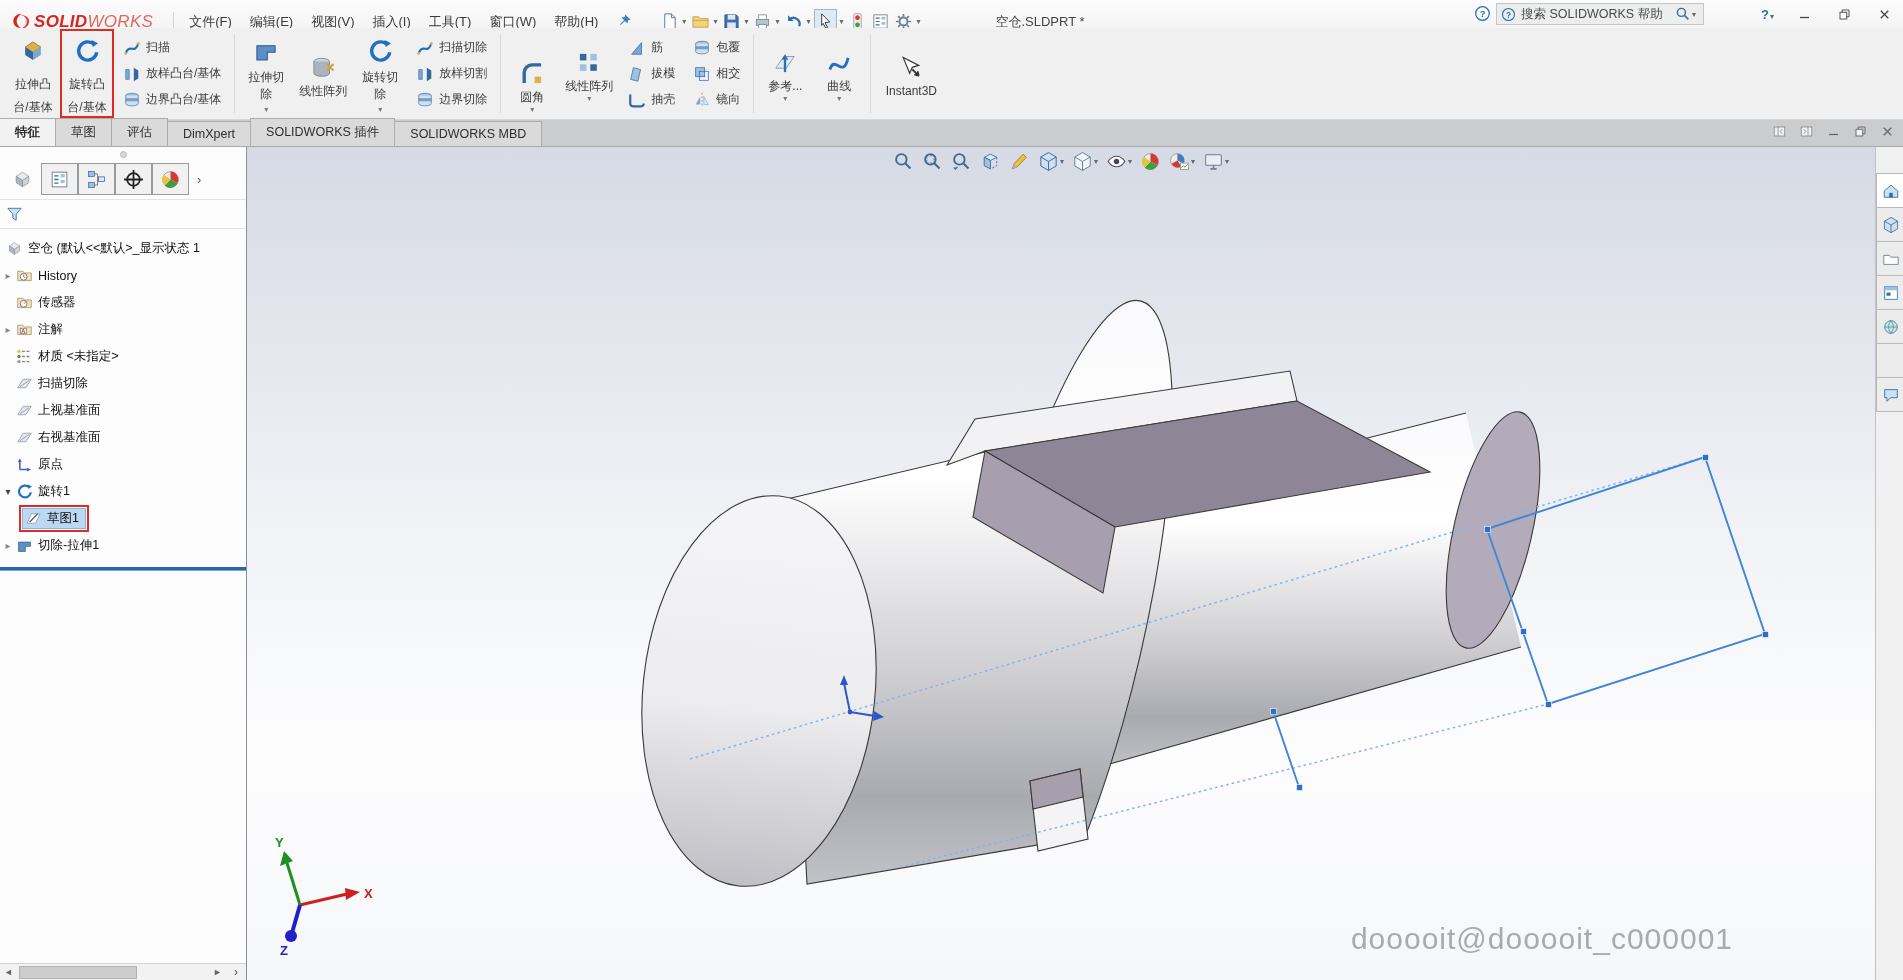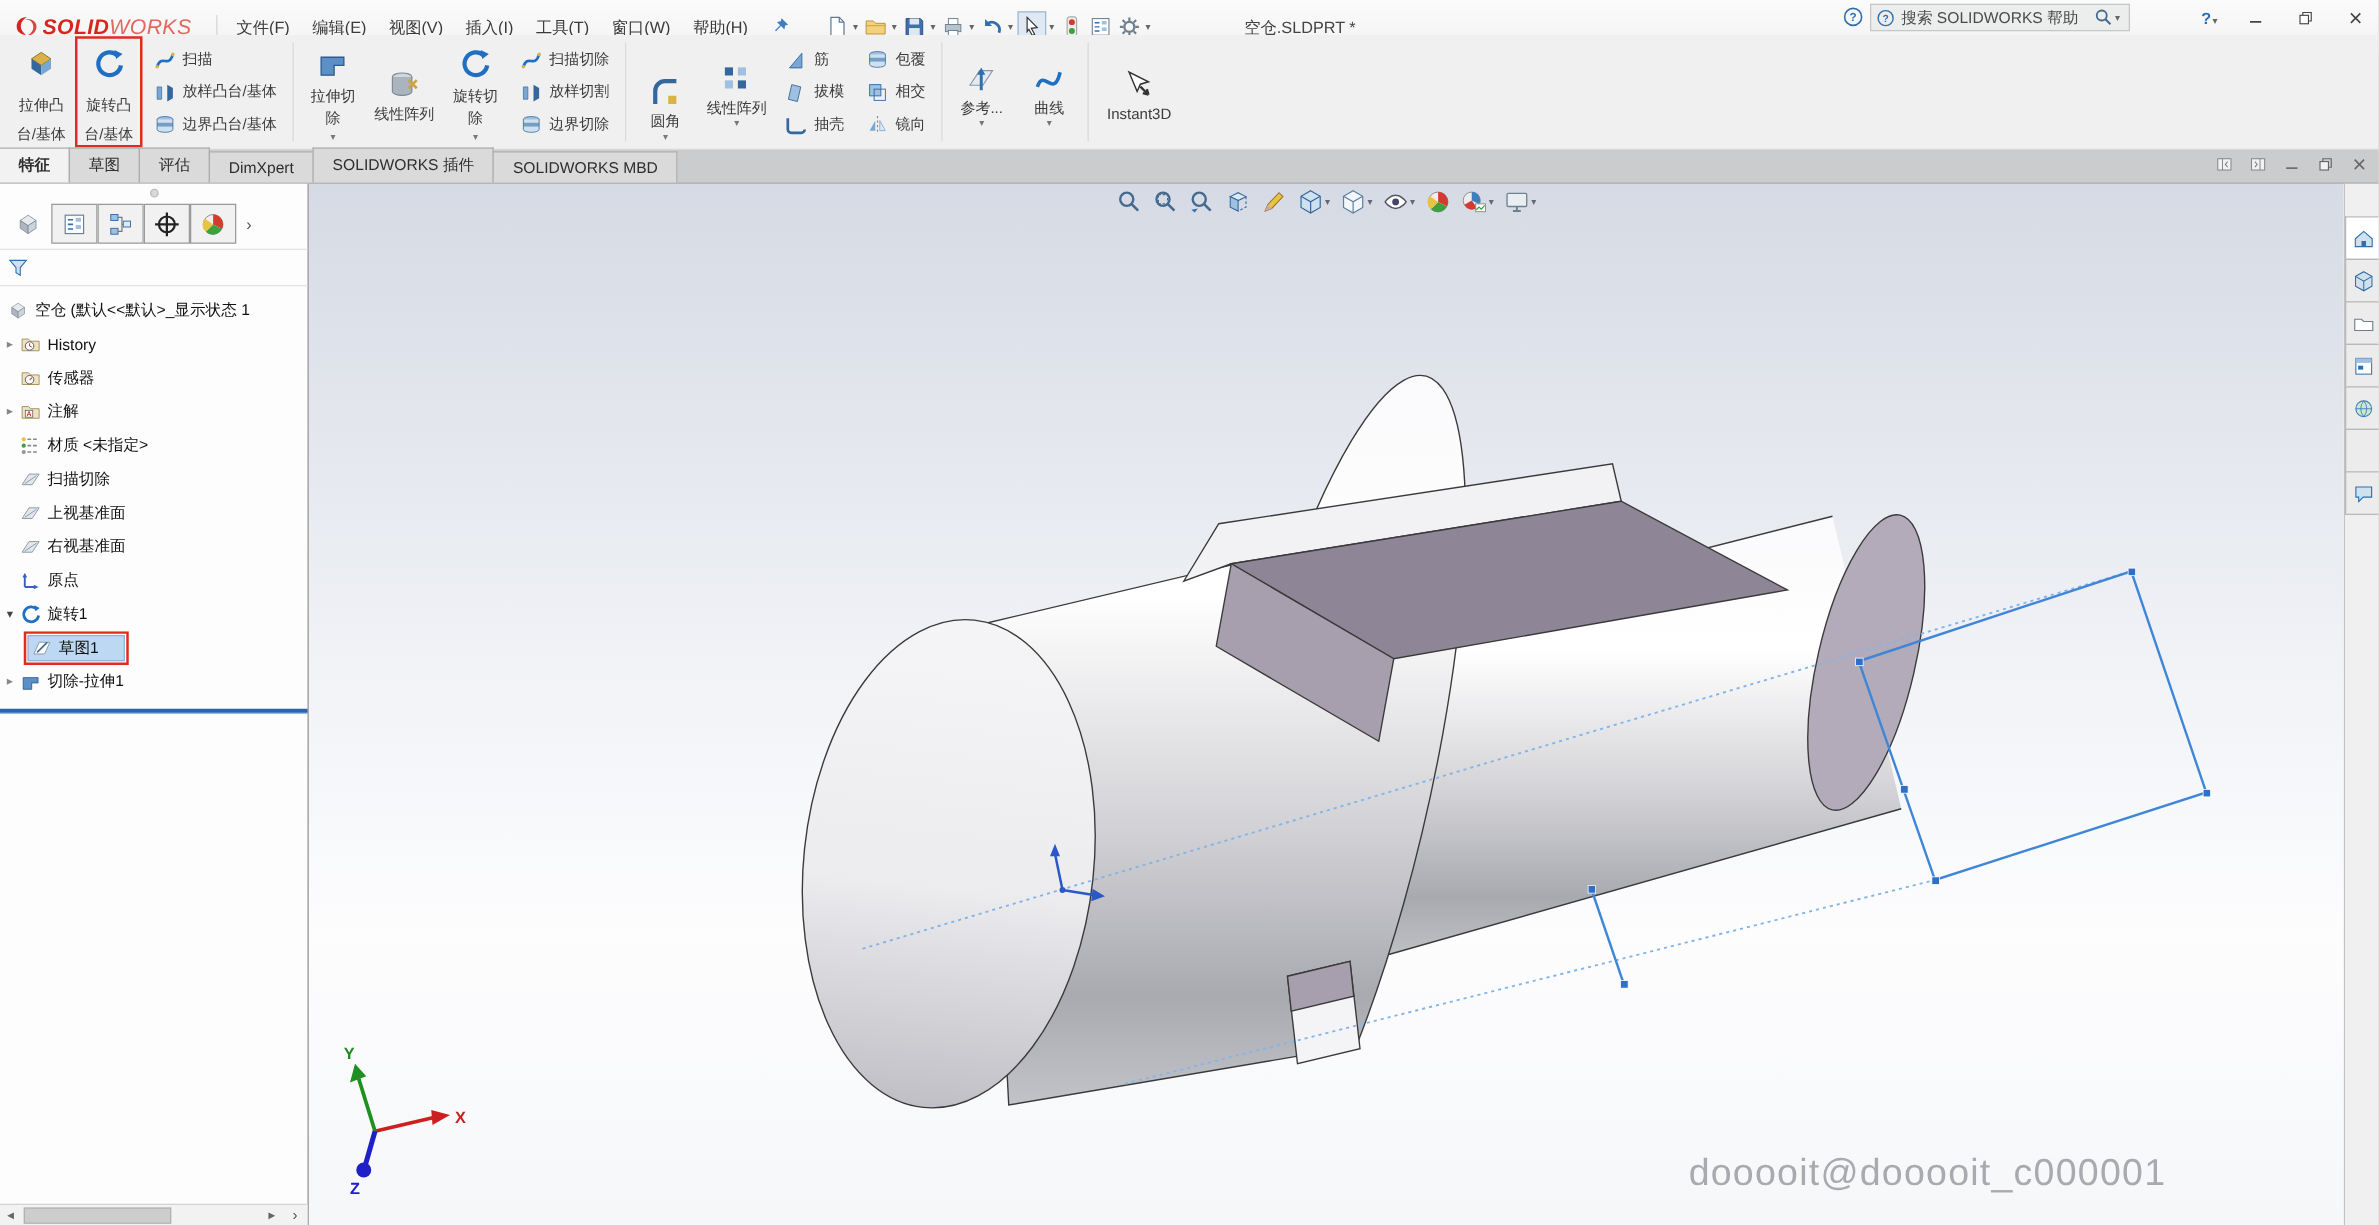--- a/index.html
+++ b/index.html
@@ -57,21 +57,21 @@
 .pchev{margin-left:8px;color:#555;font-size:13px}
 .frow{height:30px;border-top:1px solid #e4e4e4;border-bottom:1px solid #e4e4e4;display:flex;align-items:center;padding-left:5px;margin-top:2px}
 .frow svg{width:19px;height:19px}
 .tree{padding-top:6px;font-size:12.5px;color:#111}
 .trow{display:flex;align-items:center;height:27px;white-space:nowrap;overflow:hidden}
 .trow .arr{width:16px;text-align:center;color:#888;font-size:10px;flex:none}
 .trow .arr.exp{color:#444}
 .trow svg{width:17px;height:17px;margin-right:5px;flex:none}
 .trow .lbl{overflow:hidden;text-overflow:clip}
 .trow.child{padding-left:22px}
-.selwrap{display:flex;align-items:center;background:#bcd8f2;border:1px solid #8db4dd;padding:1px 20px 1px 2px;outline:2px solid #e02b20;outline-offset:1px}
+.selwrap{display:flex;align-items:center;background:#bcd8f2;border:1px solid #8db4dd;padding:1px 6px 1px 2px;outline:2px solid #e02b20;outline-offset:1px}
 .rollback{margin-top:8px;height:3px;background:#2b63ad;box-shadow:0 1px 0 #7ea4d4}
 .hscroll{position:absolute;left:0;bottom:0;width:246px;height:17px;background:#f2f2f2;border-top:1px solid #d4d4d4;display:flex;align-items:center}
 .harr{width:17px;text-align:center;color:#666;font-size:9px}
 .hthumb{width:118px;height:13px;background:#cdcdcd;border:1px solid #b2b2b2;margin-left:2px}
 .hsp{flex:1}
 .hmore{width:20px;text-align:center;color:#555;font-size:12px}
 
 .viewport{position:relative;width:1628px;height:100%;flex:none;overflow:hidden}
 .scene{display:block}
 .headsup{position:absolute;left:645px;top:1px;display:flex;align-items:center;height:26px;gap:6px}

